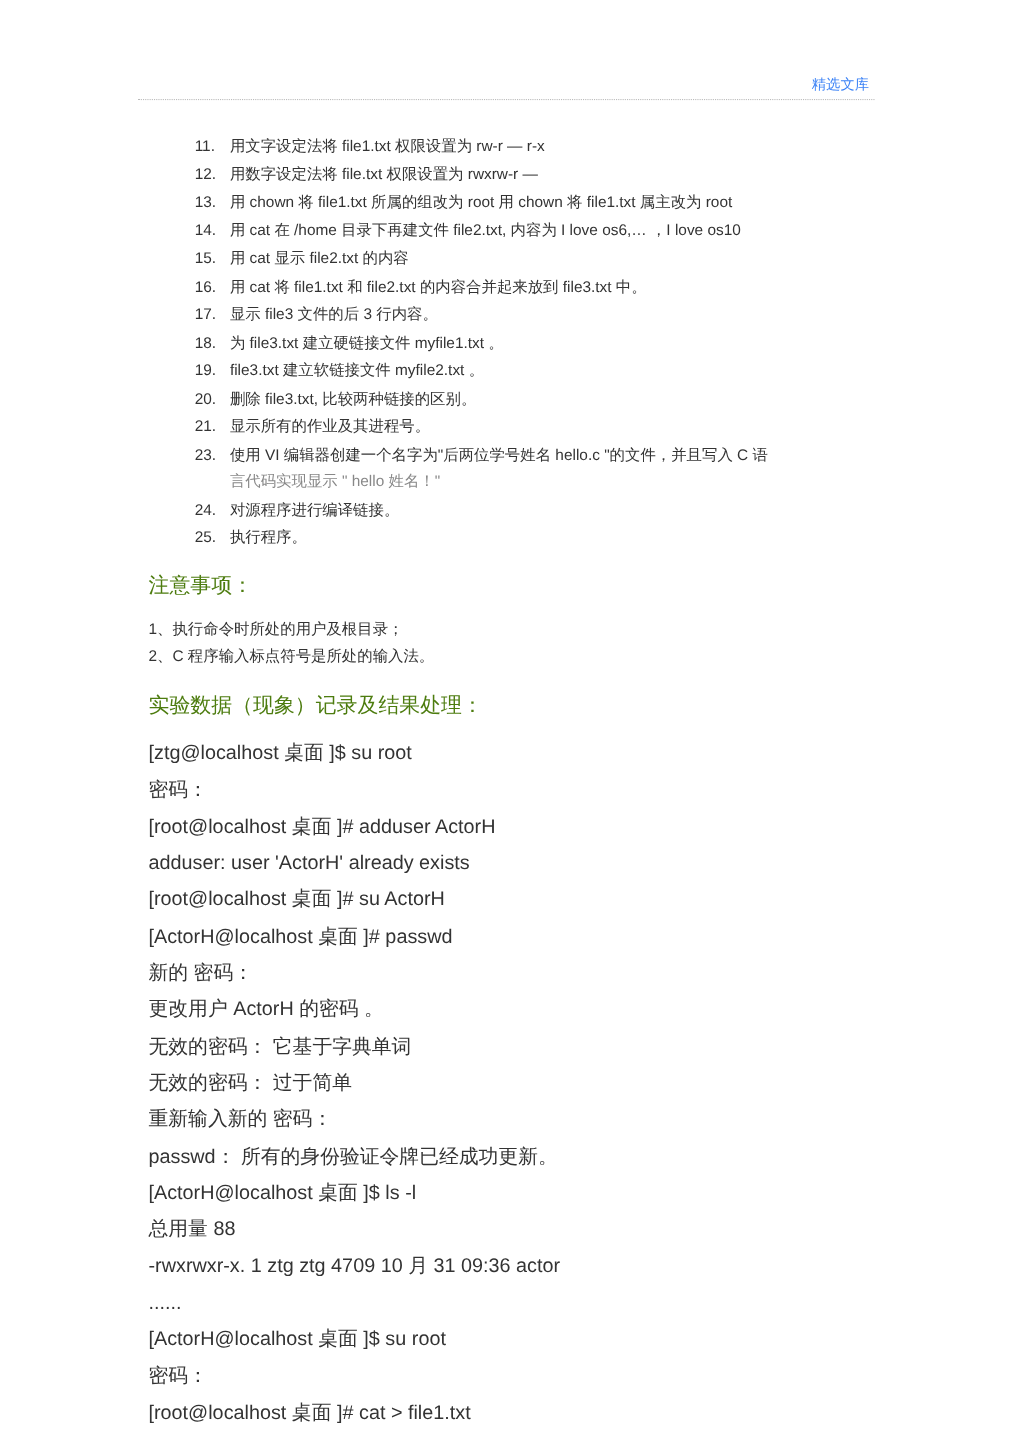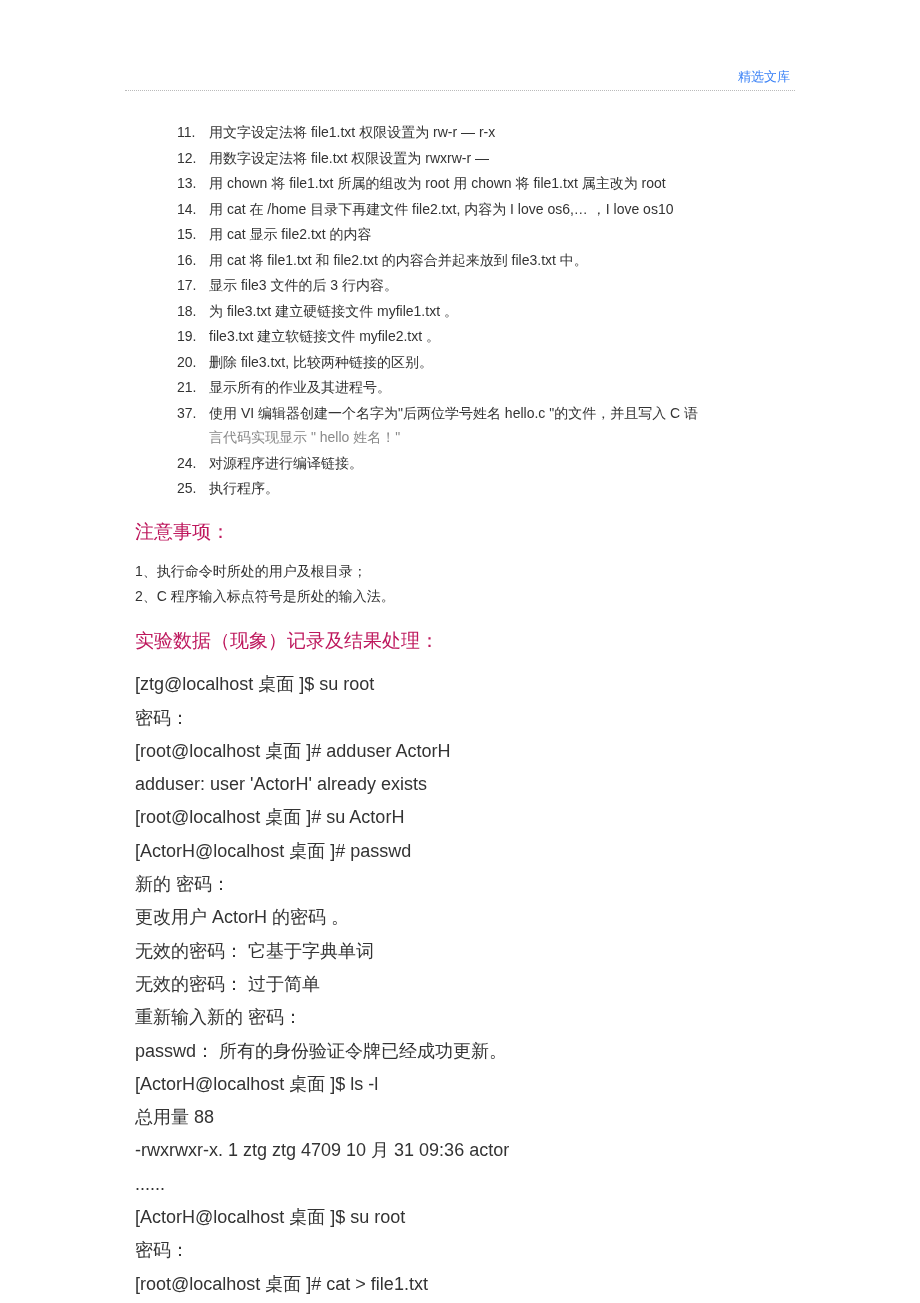--- a/index.html
+++ b/index.html
@@ -46,21 +46,21 @@
       text-align: left;
     }
     .sub-line {
       padding-left: 32px;
       line-height: 1.75;
       color: #333;
     }
     .hint { color: #888; }
     .section-title {
       font-size: 19px;
-      color: #be185d;
+      color: #4d7c0f;
       margin: 18px 0 14px 0;
     }
     .para-lines p {
       line-height: 1.85;
       font-size: 14px;
     }
     .term-lines p {
       line-height: 1.85;
       font-size: 18px;
     }
@@ -91,21 +91,21 @@
     <li><span class="num">12.</span><span>用数字设定法将   file.txt 权限设置为  rwxrw-r —</span></li>
     <li><span class="num">13.</span><span>用 chown 将 file1.txt 所属的组改为  root 用 chown 将 file1.txt 属主改为  root</span></li>
     <li><span class="num">14.</span><span>用 cat 在 /home 目录下再建文件   file2.txt, 内容为  I love os6,… ，I love os10</span></li>
     <li><span class="num">15.</span><span>用 cat 显示 file2.txt 的内容</span></li>
     <li><span class="num">16.</span><span>用 cat 将 file1.txt 和 file2.txt 的内容合并起来放到        file3.txt 中。</span></li>
     <li><span class="num">17.</span><span>显示 file3 文件的后  3 行内容。</span></li>
     <li><span class="num">18.</span><span>为 file3.txt 建立硬链接文件      myfile1.txt 。</span></li>
     <li><span class="num">19.</span><span>file3.txt 建立软链接文件   myfile2.txt 。</span></li>
     <li><span class="num">20.</span><span>删除 file3.txt, 比较两种链接的区别。</span></li>
     <li><span class="num">21.</span><span>显示所有的作业及其进程号。</span></li>
-    <li><span class="num">37.</span><span>使用 VI 编辑器创建一个名字为"后两位学号姓名           hello.c "的文件，并且写入      C 语</span>
+    <li><span class="num">23.</span><span>使用 VI 编辑器创建一个名字为"后两位学号姓名           hello.c "的文件，并且写入      C 语</span>
       <div class="sub-line hint">言代码实现显示    " hello  姓名！"</div>
     </li>
     <li><span class="num">24.</span><span>对源程序进行编译链接。</span></li>
     <li><span class="num">25.</span><span>执行程序。</span></li>
   </ul>
 
   <div class="section-title">注意事项：</div>
   <div class="para-lines">
     <p>1、执行命令时所处的用户及根目录；</p>
     <p>2、C 程序输入标点符号是所处的输入法。</p>

